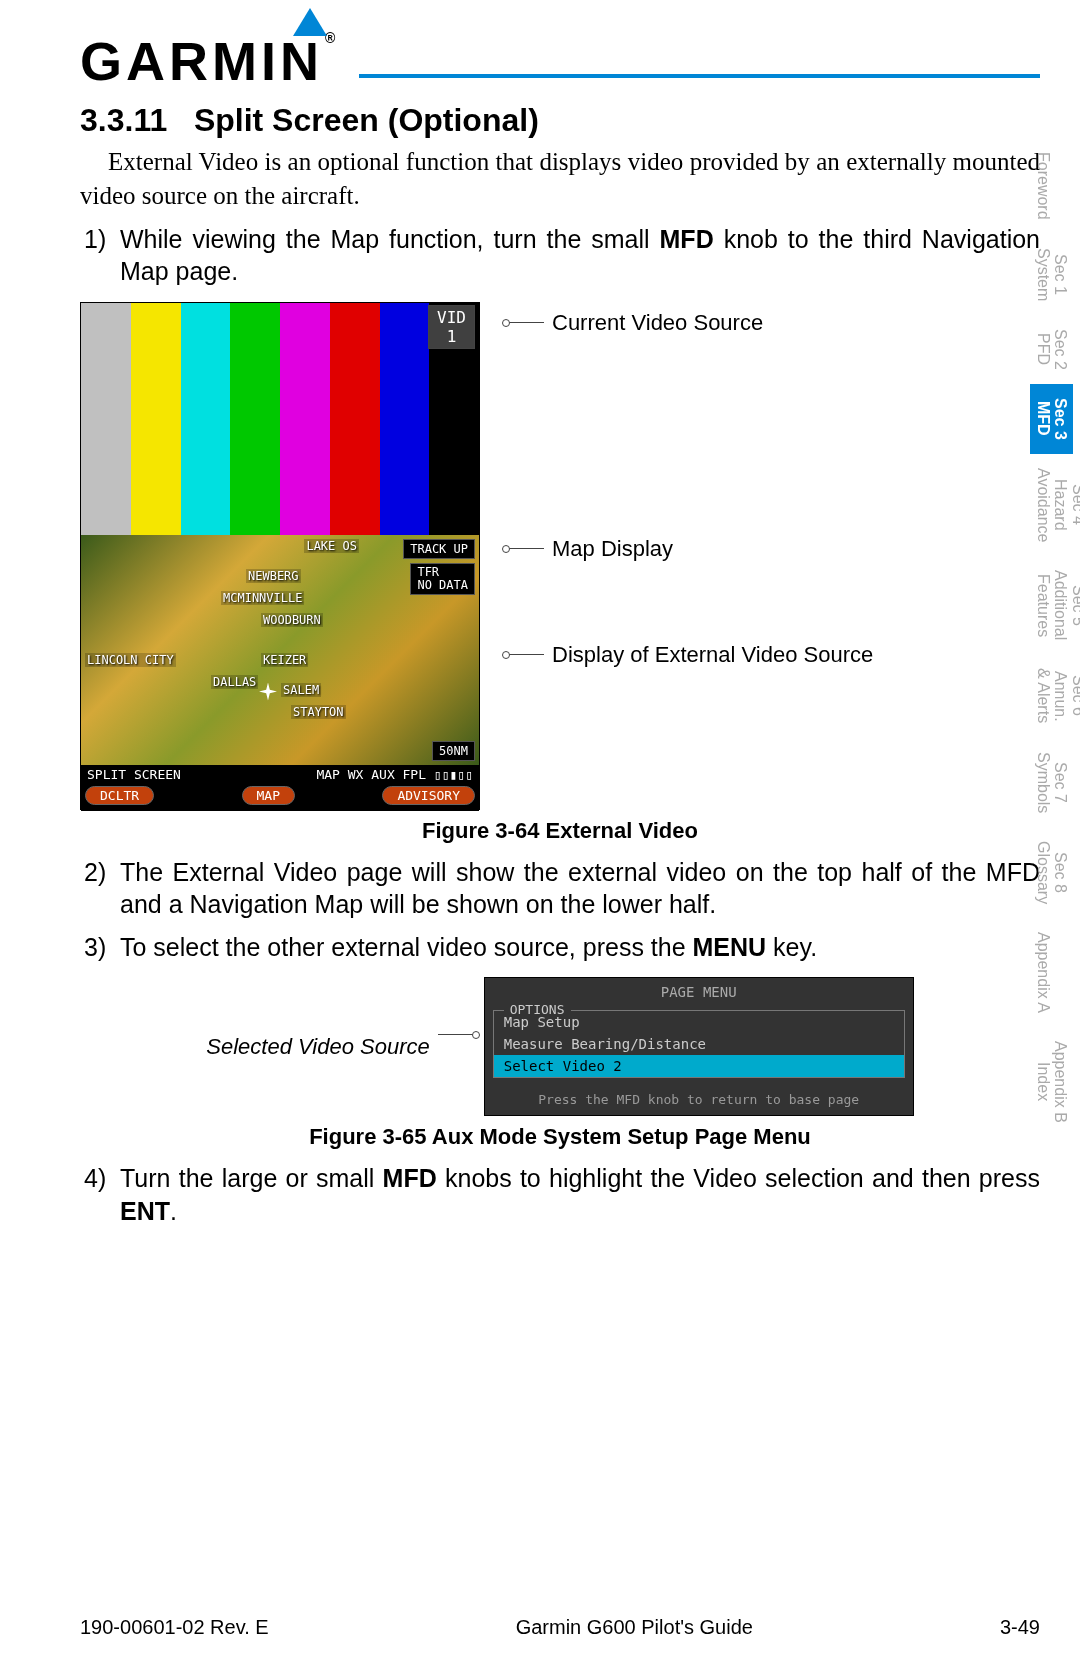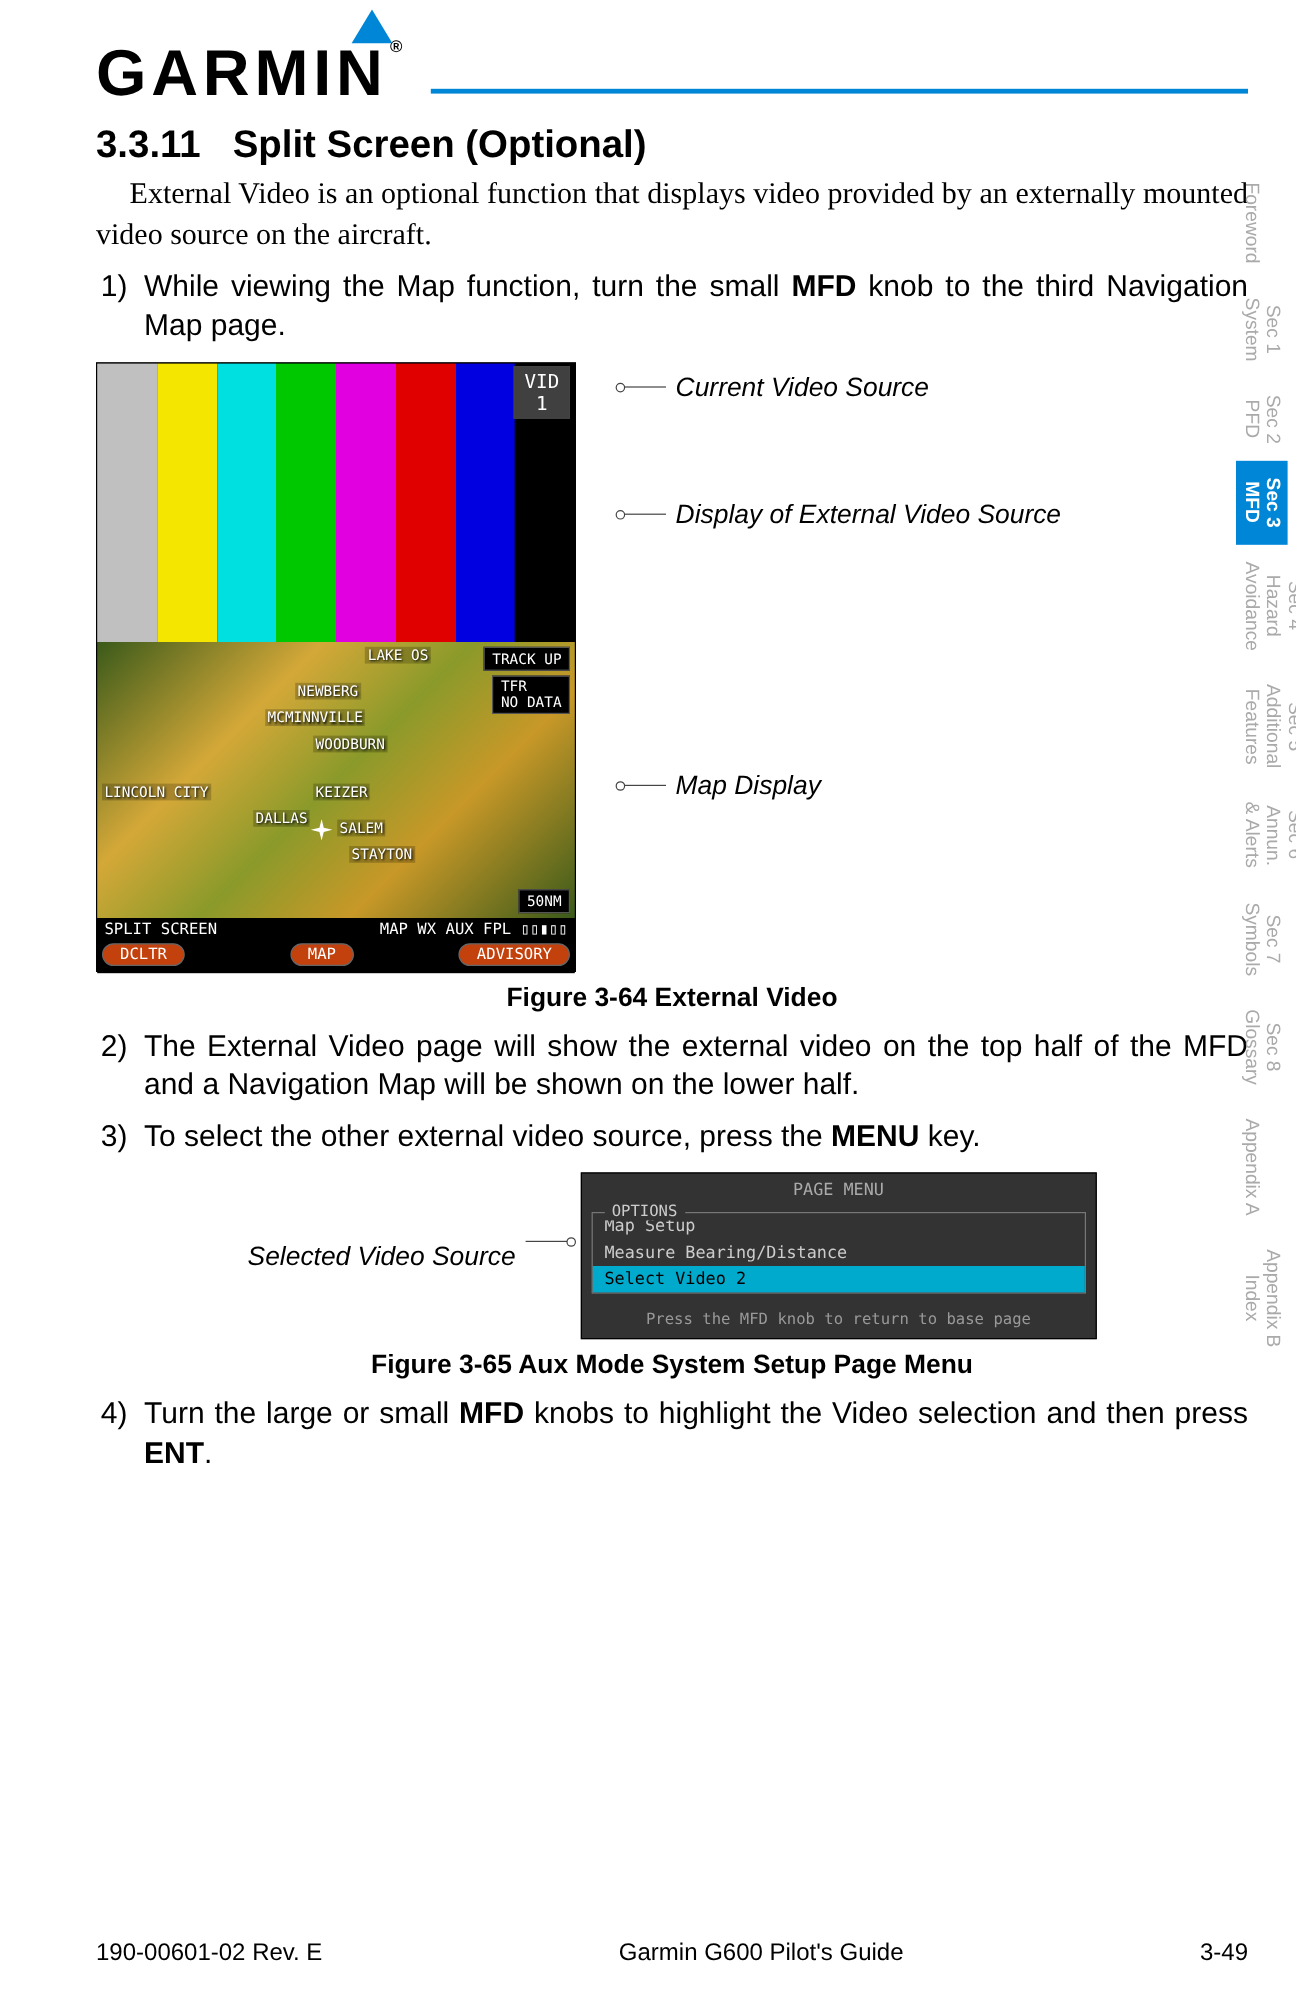--- a/index.html
+++ b/index.html
@@ -78,21 +78,21 @@
     background: rgba(0,0,0,0.2); padding: 0 2px;
   }
   .map-btn {
     position: absolute; right: 4px; background: #000; color: #fff; font-size: 12px;
     padding: 2px 6px; border: 1px solid #555;
   }
   .map-bottom { height: 46px; background: #000; }
   .map-status { display: flex; justify-content: space-between; padding: 2px 6px; font-size: 13px; }
   .map-softkeys { display: flex; justify-content: space-between; padding: 2px 4px; }
   .softkey { background: #c2410c; border: 1px solid #666; border-radius: 10px; padding: 1px 14px; font-size: 13px; }
-  .fig1-annot { flex: 1; padding-left: 39px; font-style: italic; font-size: 22px; }
+  .fig1-annot { flex: 1; padding-left: 28px; font-size: 22px; }
   .annot-row { display: flex; align-items: center; margin-bottom: 6px; }
   .lead {
     width: 36px; height: 1px; background: #444; position: relative; margin-right: 8px; flex-shrink: 0;
   }
   .lead::before {
     content: ''; position: absolute; left: -6px; top: -3px; width: 6px; height: 6px;
     border: 1px solid #444; border-radius: 50%; background: #fff;
   }
   
   .fig2-wrap { display: flex; align-items: center; justify-content: center; margin: 14px 0 4px 0; }
@@ -201,27 +201,27 @@
         <span class="softkey">MAP</span>
         <span class="softkey">ADVISORY</span>
       </div>
     </div>
   </div>
   <div class="fig1-annot">
     <div class="annot-row" style="margin-top:8px">
       <div class="lead"></div>
       <span>Current Video Source</span>
     </div>
+    <div class="annot-row" style="margin-top:200px">
+      <div class="lead"></div>
+      <span>Map Display</span>
+    </div>
     <div class="annot-row" style="margin-top:80px">
       <div class="lead"></div>
       <span>Display of External Video Source</span>
-    </div>
-    <div class="annot-row" style="margin-top:200px">
-      <div class="lead"></div>
-      <span>Map Display</span>
     </div>
   </div>
 </div>
 <div class="fig-caption">Figure 3-64  External Video</div>
 
 <div class="step">
   <div class="step-num">2)</div>
   <div class="step-txt">The External Video page will show the external video on the top half of the MFD and a Navigation Map will be shown on the lower half.</div>
 </div>
 

